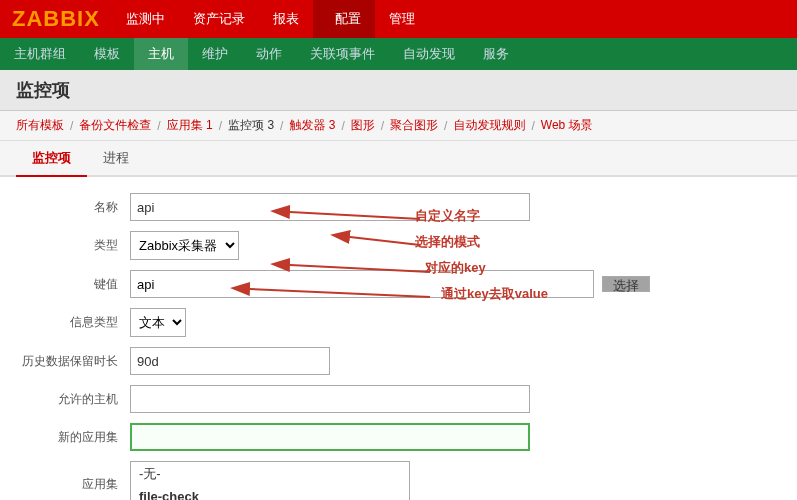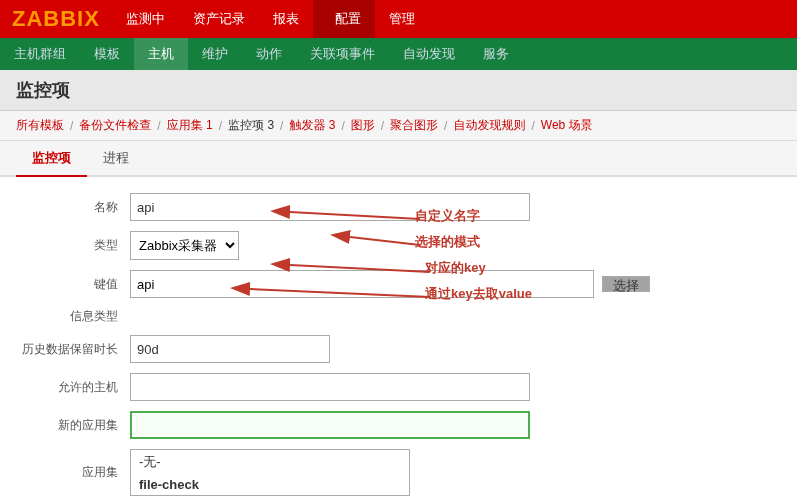--- a/index.html
+++ b/index.html
@@ -153,21 +153,21 @@
       <line x1="420" y1="68" x2="350" y2="60" stroke="#c0392b" stroke-width="2" marker-end="url(#arrowhead)"></line>
 
       <line x1="430" y1="95" x2="290" y2="88" stroke="#c0392b" stroke-width="2" marker-end="url(#arrowhead)"></line>
 
       <line x1="430" y1="120" x2="250" y2="112" stroke="#c0392b" stroke-width="2" marker-end="url(#arrowhead)"></line>
     </svg>
 
     <span class="annotation-label" style="top: 30px; left: 415px;">自定义名字</span>
     <span class="annotation-label" style="top: 56px; left: 415px;">选择的模式</span>
     <span class="annotation-label" style="top: 82px; left: 425px;">对应的key</span>
-    <span class="annotation-label" style="top: 108px; left: 425px;">通过key去取value</span>
+    <span class="annotation-label" style="top: 108px; left: 441px;">通过key去取value</span>
   </div>
 
   <div class="form-row">
     <div class="form-label">名称</div>
     <div class="form-control" style="max-width:400px;">
       <input class="form-input" type="text" value="api" style="">
     </div>
   </div>
 
   <div class="form-row">
@@ -182,20 +182,25 @@
   <div class="form-row">
     <div class="form-label">键值</div>
     <div class="form-control key-row" style="max-width:520px;">
       <input class="key-input" type="text" value="api" style="flex: 1 1 0%;">
       <button class="select-btn">选择</button>
     </div>
   </div>
 
   <div class="form-row">
     <div class="form-label">信息类型</div>
+    <div class="form-control">
+      <select class="form-select">
+        <option>文本</option>
+      </select>
+    </div>
   </div>
 
   <div class="form-row">
     <div class="form-label">历史数据保留时长</div>
     <div class="form-control" style="max-width:200px;text-decoration:underline;">
       <input class="form-input" type="text" value="90d" style="">
     </div>
   </div>
 
   <div class="form-row">

